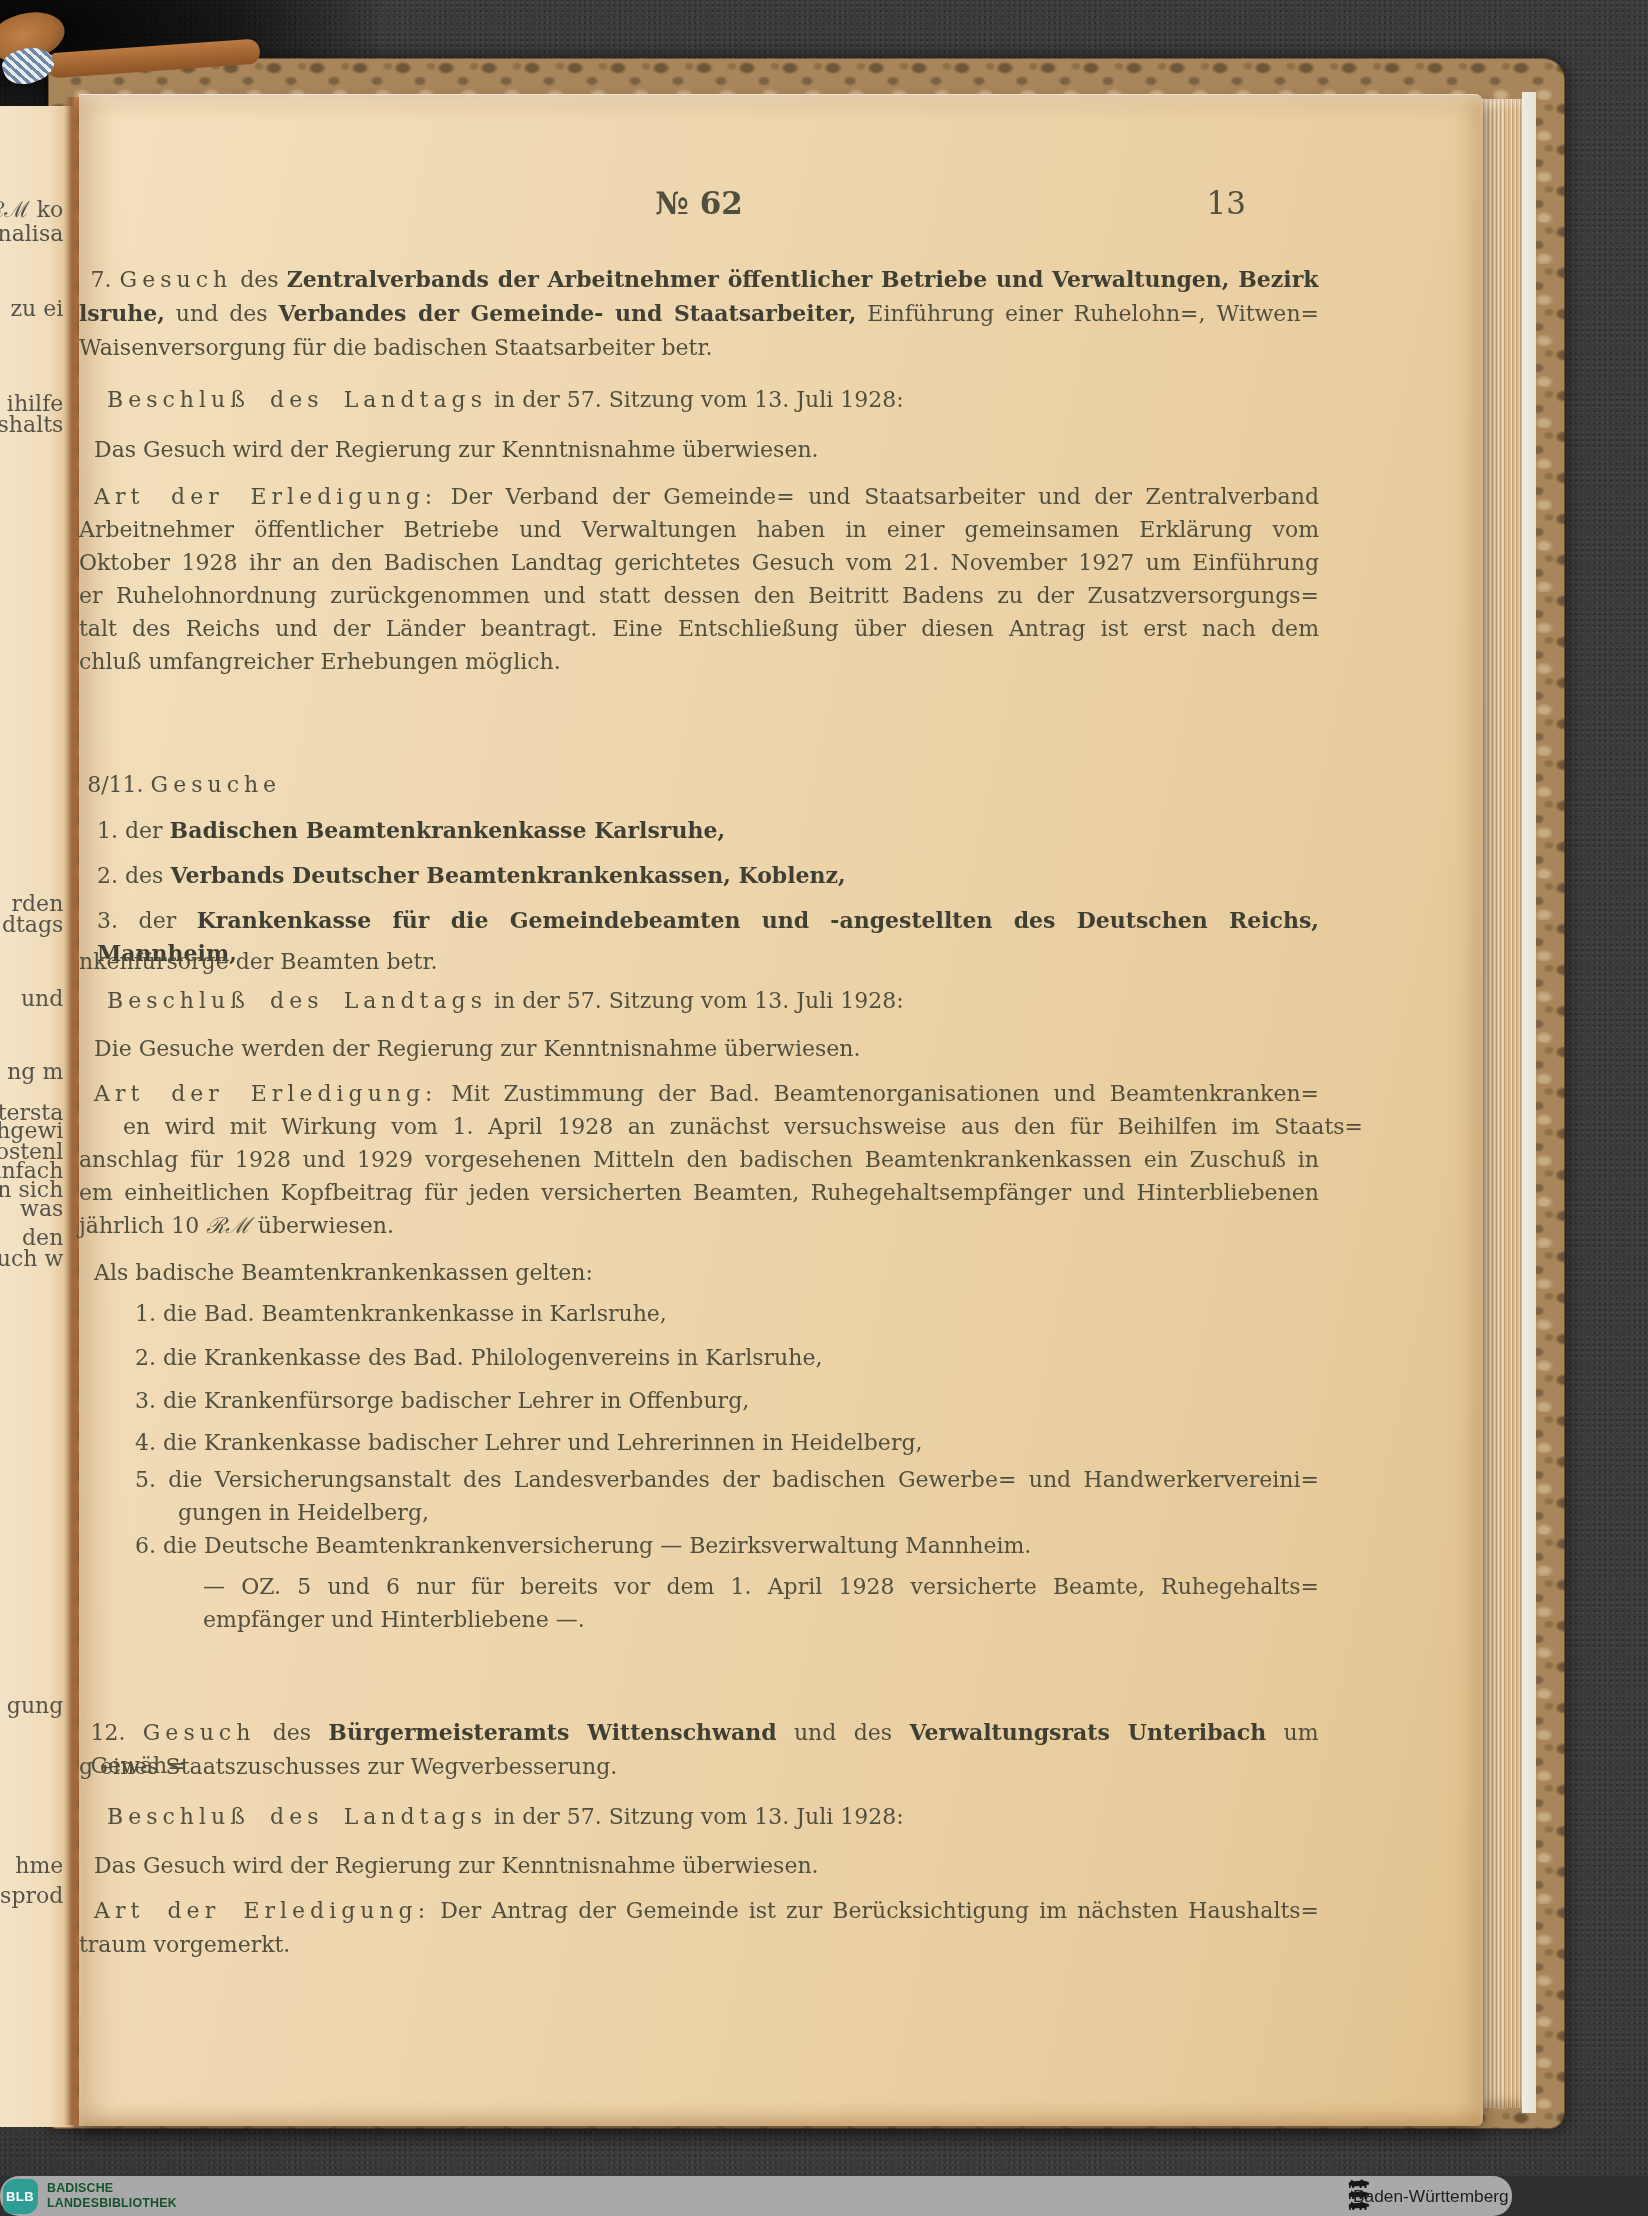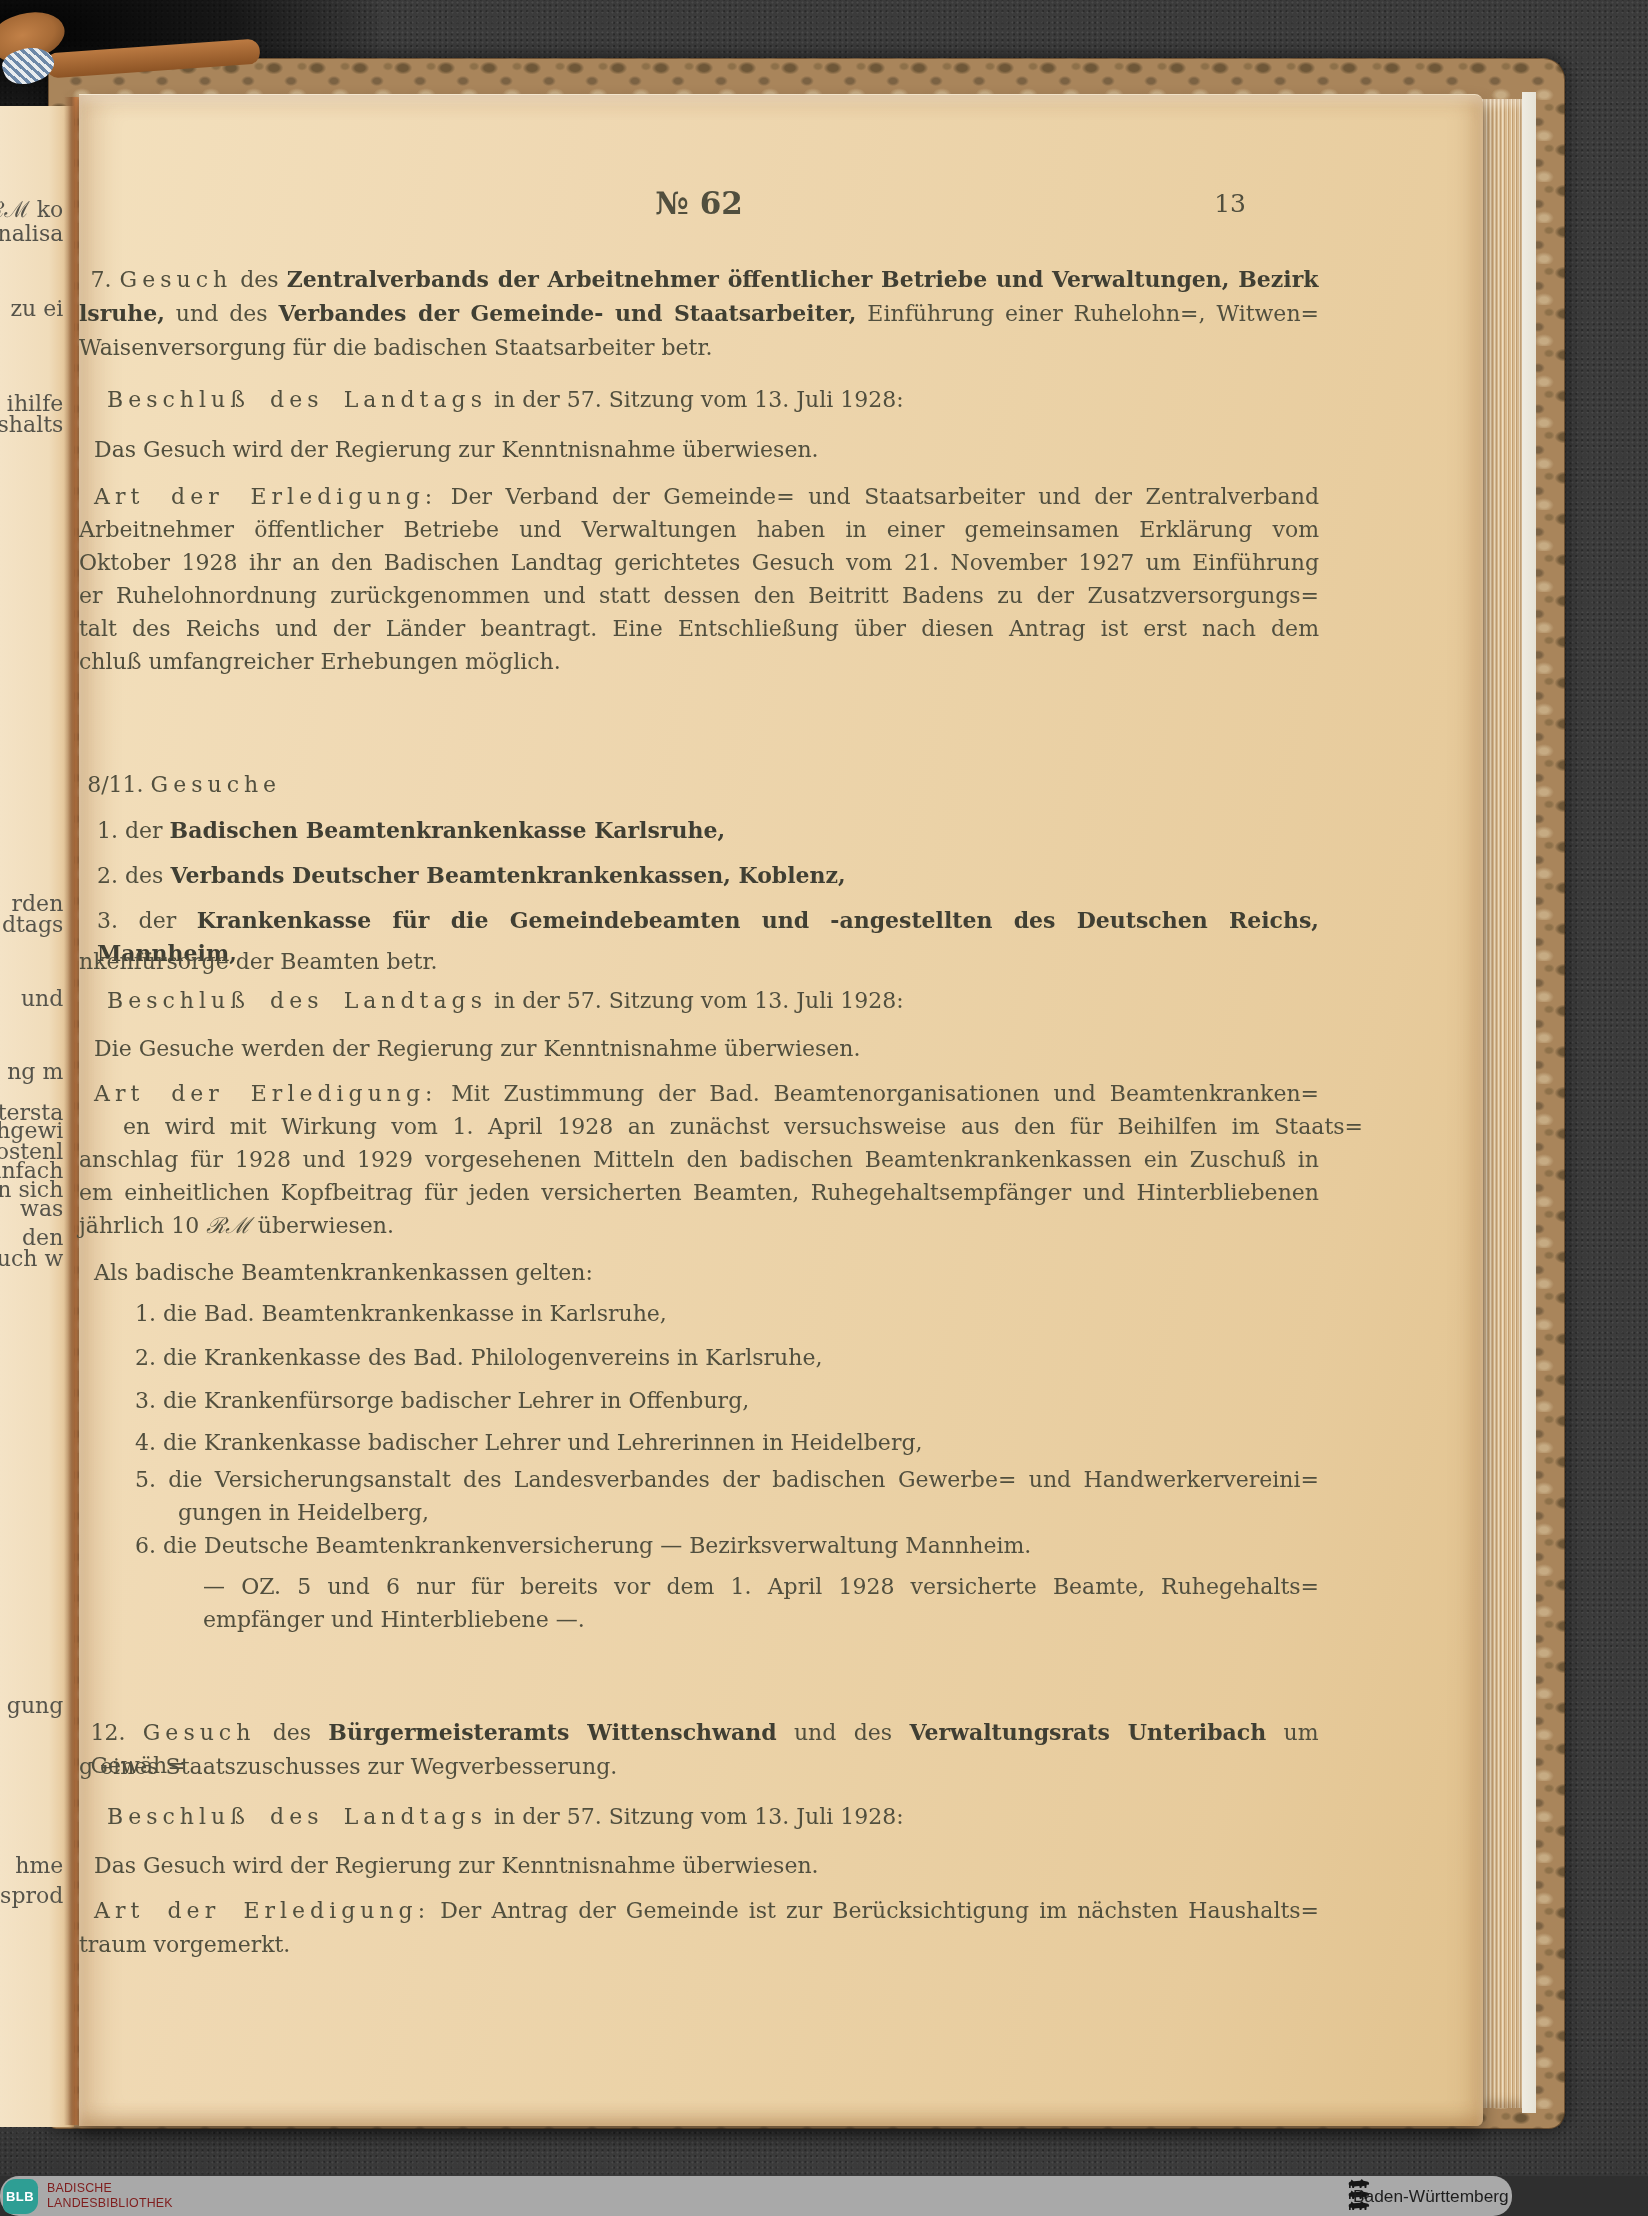--- a/index.html
+++ b/index.html
@@ -97,41 +97,41 @@
       inset 18px 0 26px rgba(140,80,30,.20),
       inset 0 -8.2px 15px rgba(150,100,50,.22),
       0 10px 16.5px rgba(0,0,0,.4);
   }
   .text-col{
     position:absolute;left:0;top:0;width:1240px;height:2031px;
     color:#514f3e;font-size:22px;line-height:33px;
   }
   .doc-header{position:absolute;top:92px;left:0;width:1240px;height:33px;}
   .issue-no{position:absolute;left:0;width:100%;text-align:center;font-weight:bold;font-size:31px;}
-  .page-no{position:absolute;right:73px;top:0;font-size:25px;}
+  .page-no{position:absolute;right:73px;top:0;font-size:31px;}
   .ln{position:absolute;white-space:normal;}
   .ln.j{text-align:justify;text-align-last:justify;}
   .seg-n{}
   .seg-b{font-weight:bold;color:#403f33;}
   .seg-g{letter-spacing:5px;word-spacing:8.2px;}
   .seg-i{font-style:italic;}
   
   .footer{
     position:absolute;left:0;top:2176px;width:1512px;height:40px;
     background:#a9a9a9;font-family:"Liberation Sans", sans-serif;border-radius:19px;
   }
   .blb-logo{
     position:absolute;left:2.5px;top:2.5px;width:35px;height:35px;
     background:#2e9e94;border-radius:12.4px 8.2px 12.4px 8.2px;
     color:#ffffff;font-weight:bold;font-size:13px;text-align:center;line-height:35px;
     letter-spacing:0.4px;
   }
   .blb-text{
     position:absolute;left:47px;top:5px;
-    font-weight:normal;font-size:12.4px;line-height:15px;color:#7f1d1d;letter-spacing:0.2px;
+    font-weight:bold;font-size:12.4px;line-height:15px;color:#14532d;letter-spacing:0.2px;
   }
   .lions{position:absolute;right:142px;top:3.3px;width:23px;height:34px;}
   .lions svg{display:block;margin:0 0 0.8px 0;}
   .bw-label{
     position:absolute;right:3.3px;top:10px;font-size:17.3px;color:#1d1d1d;white-space:nowrap;
   }
 </style>
 </head>
 <body>
 

